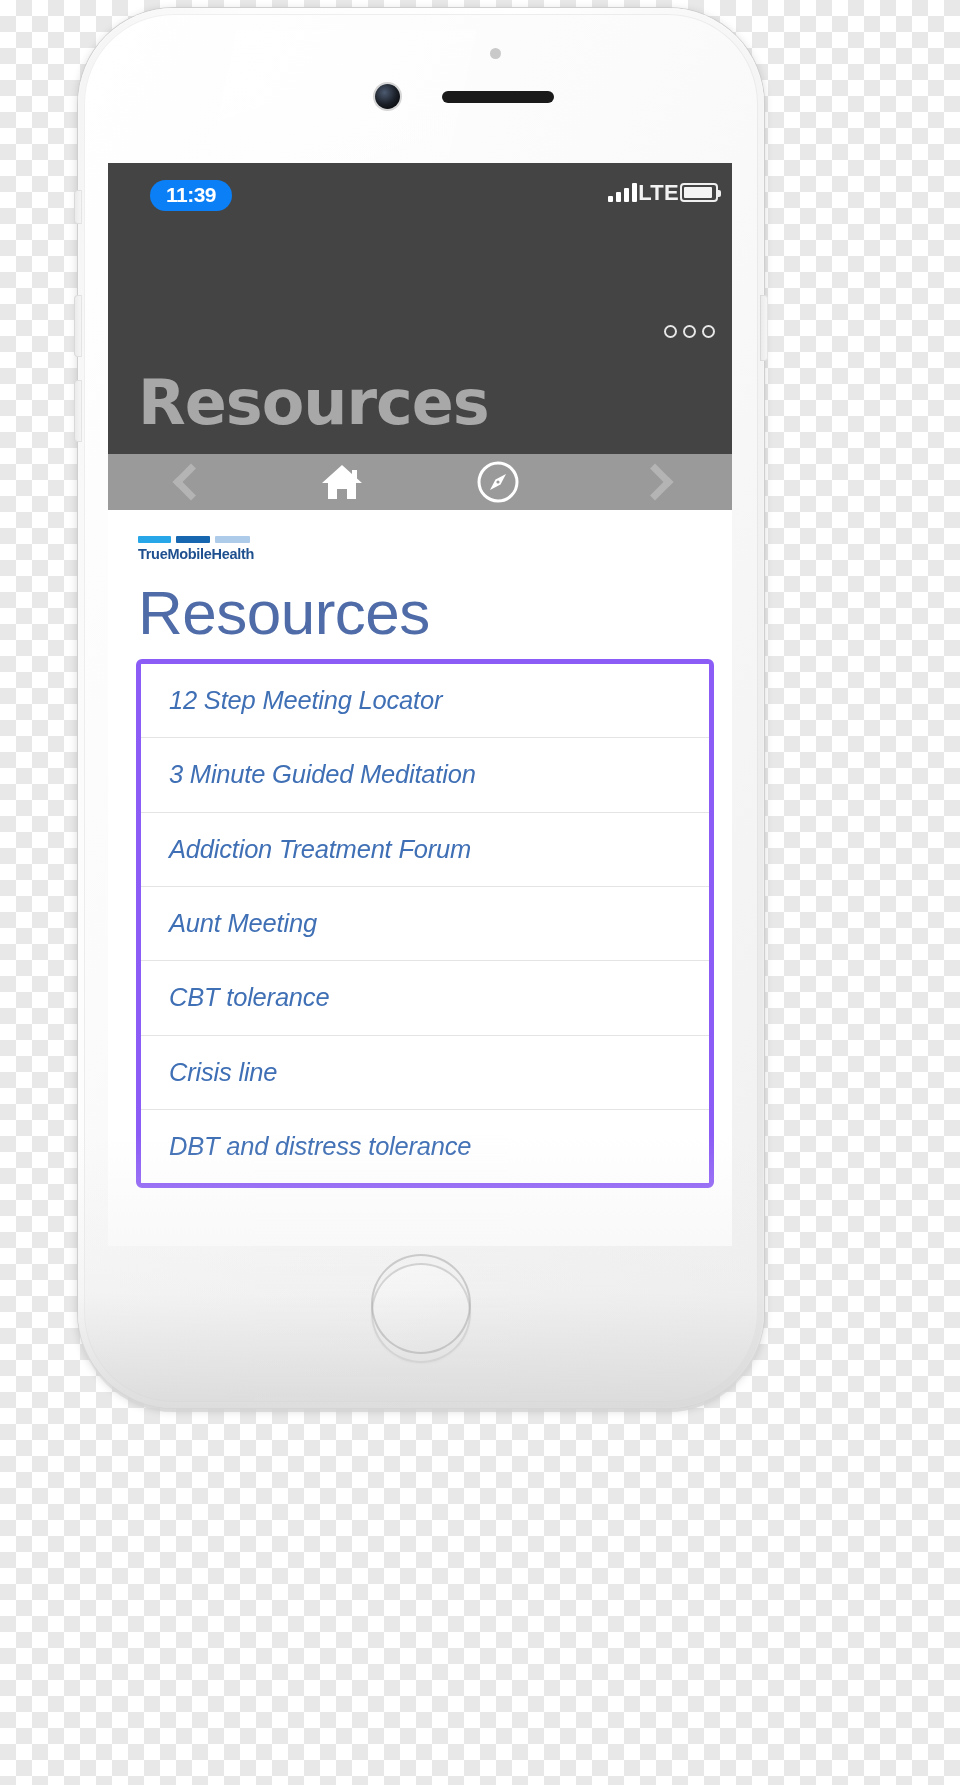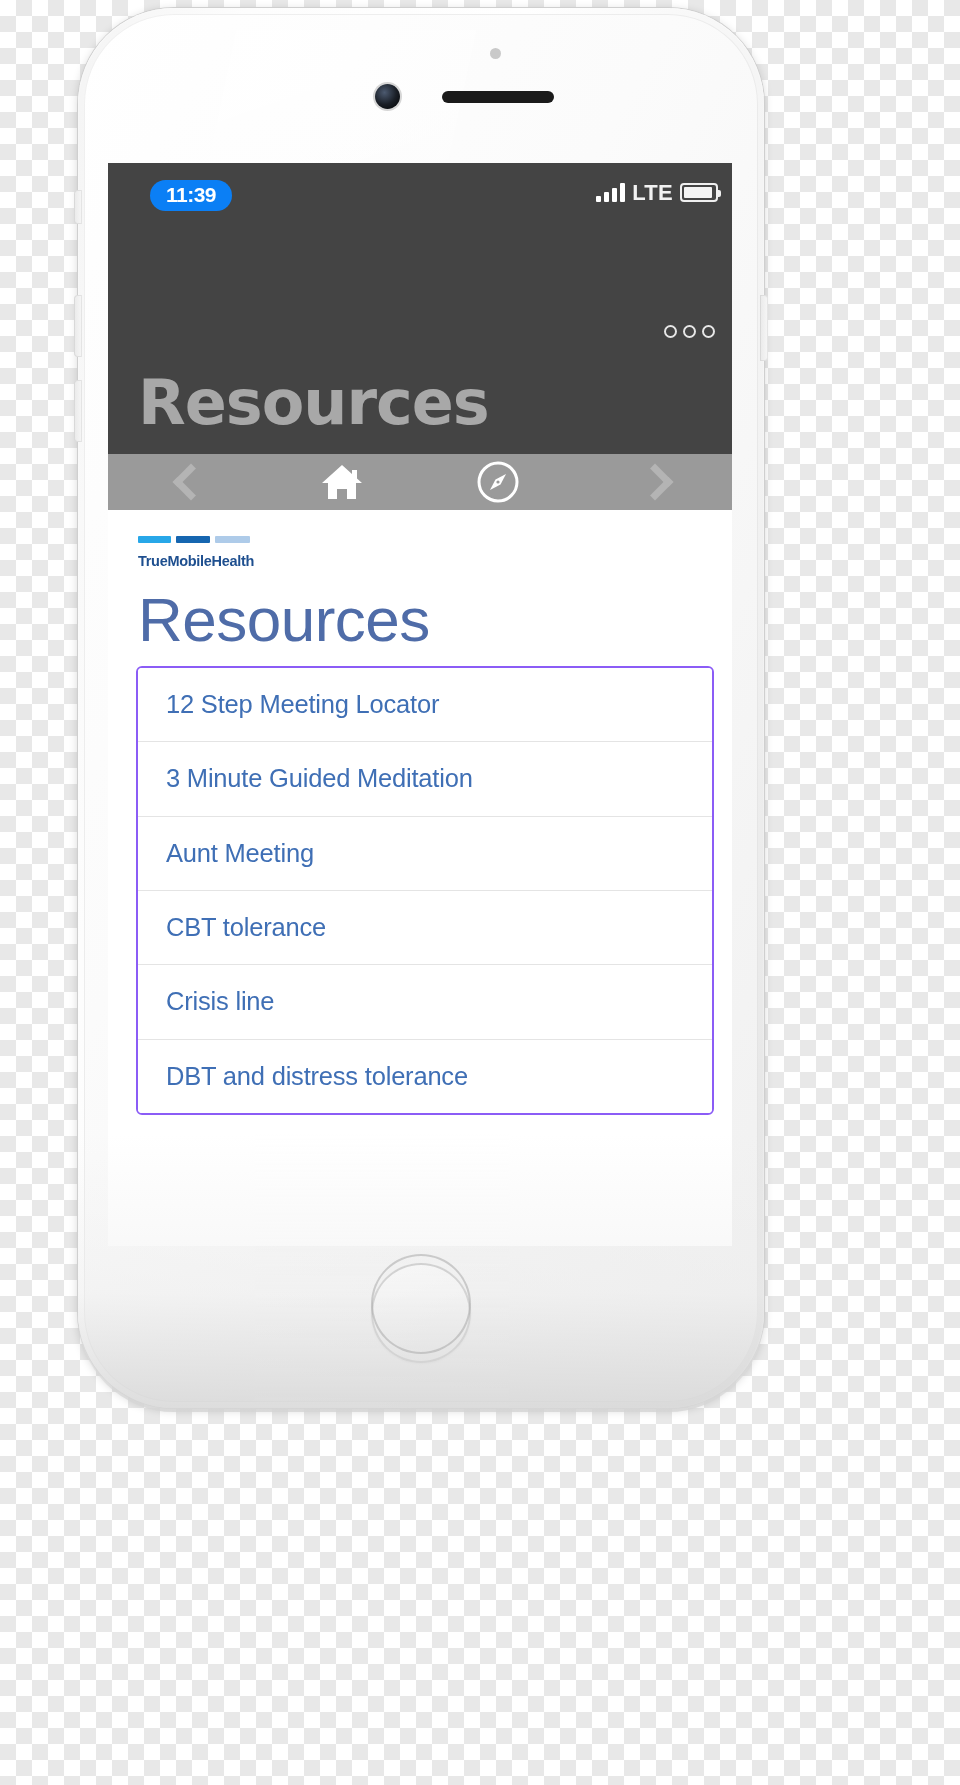--- a/index.html
+++ b/index.html
@@ -123,21 +123,21 @@
     font-size: 21px;
     font-weight: 600;
     letter-spacing: -0.5px;
     line-height: 1;
   }
   #status-right {
     position: absolute;
     right: 14px; top: 20px;
     display: flex;
     align-items: flex-end;
-    gap: 7px;
+    gap: 1px;
   }
   .sig-bars { display: flex; align-items: flex-end; gap: 3px; height: 19px; }
   .sig-bars i { display:block; width: 5px; background: #ffffff; border-radius: 1px; }
   .sig-bars i:nth-child(1){ height: 6px; }
   .sig-bars i:nth-child(2){ height: 10px; }
   .sig-bars i:nth-child(3){ height: 14px; }
   .sig-bars i:nth-child(4){ height: 19px; }
   #lte-label { color:#f2f2f2; font-size: 22px; font-weight: 600; line-height: 19px; letter-spacing:0.3px;}
   #battery {
     position: relative;
@@ -225,44 +225,45 @@
     position: relative;
     margin: 26px 0 0 30px;
     width: 112px;
   }
   #logo-bars { display:flex; gap: 5px; }
   #logo-bars i { display:block; height: 7px; border-radius: 1px; }
   #logo-bars i:nth-child(1){ width: 36px; background:#28a7e8; }
   #logo-bars i:nth-child(2){ width: 38px; background:#1666b0; }
   #logo-bars i:nth-child(3){ width: 38px; background:#aecbe9; }
   #logo-text {
-    margin-top: 10px;
+    margin-top: 3px;
     font-size: 14.5px;
     font-weight: 700;
     color: #1e4f8f;
     letter-spacing: -0.3px;
     white-space: nowrap;
     font-family: "Liberation Sans", sans-serif;
   }
 
   #page-heading {
     margin: 18px 0 14px 30px;
     font-size: 62px;
     color: #4f6ca8;
     font-weight: 400;
     line-height: 1.05;
     letter-spacing: -0.5px;
   }
 
   #list-group {
     margin: 0 18px 0 28px;
-    border: 2px solid #8b5cf6;
+    border: 5px solid #8b5cf6;
     border-radius: 6px;
     background: #ffffff;
     overflow: hidden;
+    font-style: italic;
   }
   .list-item {
     padding: 22px 0 22px 28px;
     border-bottom: 1px solid #e4e4e4;
     color: #3f6fb5;
     font-size: 25.5px;
     line-height: 1.15;
     letter-spacing: -0.2px;
     cursor: pointer;
     background: #ffffff;
@@ -368,20 +369,21 @@
           <i></i>
       </div>
       <div id="logo-text">TrueMobileHealth</div>
     </div>
 
     <h1 id="page-heading">Resources</h1>
 
     <div id="list-group">
       <div class="list-item">12 Step Meeting Locator</div>
       <div class="list-item">3 Minute Guided Meditation</div>
+      <div class="list-item">Addiction Treatment Forum</div>
       <div class="list-item">Aunt Meeting</div>
       <div class="list-item">CBT tolerance</div>
       <div class="list-item">Crisis line</div>
       <div class="list-item">DBT and distress tolerance</div>
 
     </div>
 
   </div>
 </div>
 

